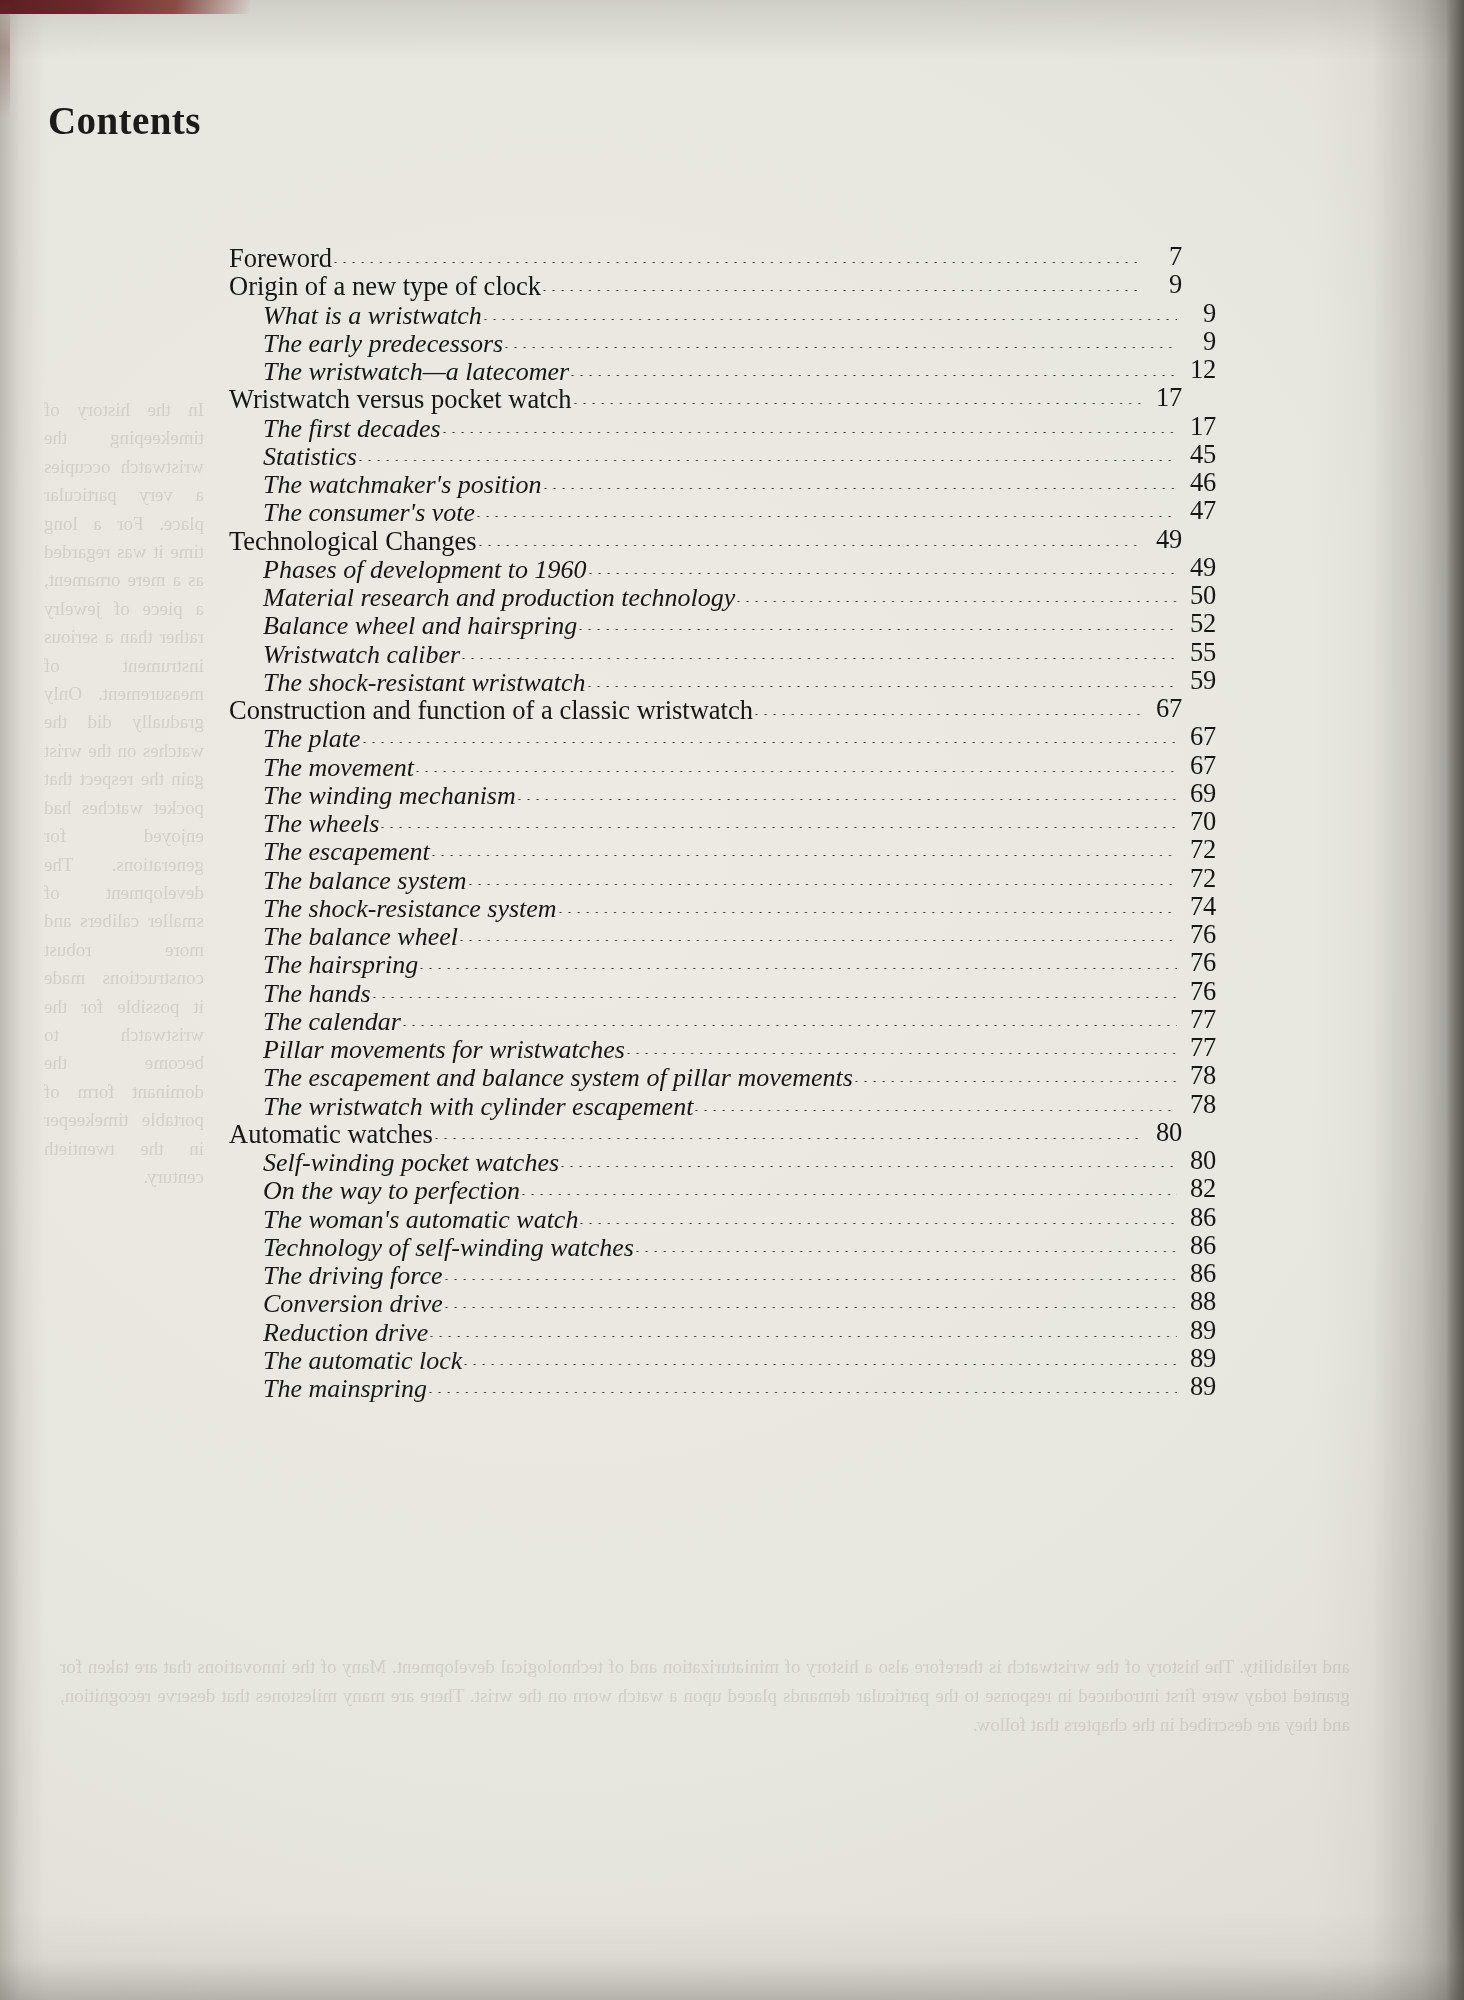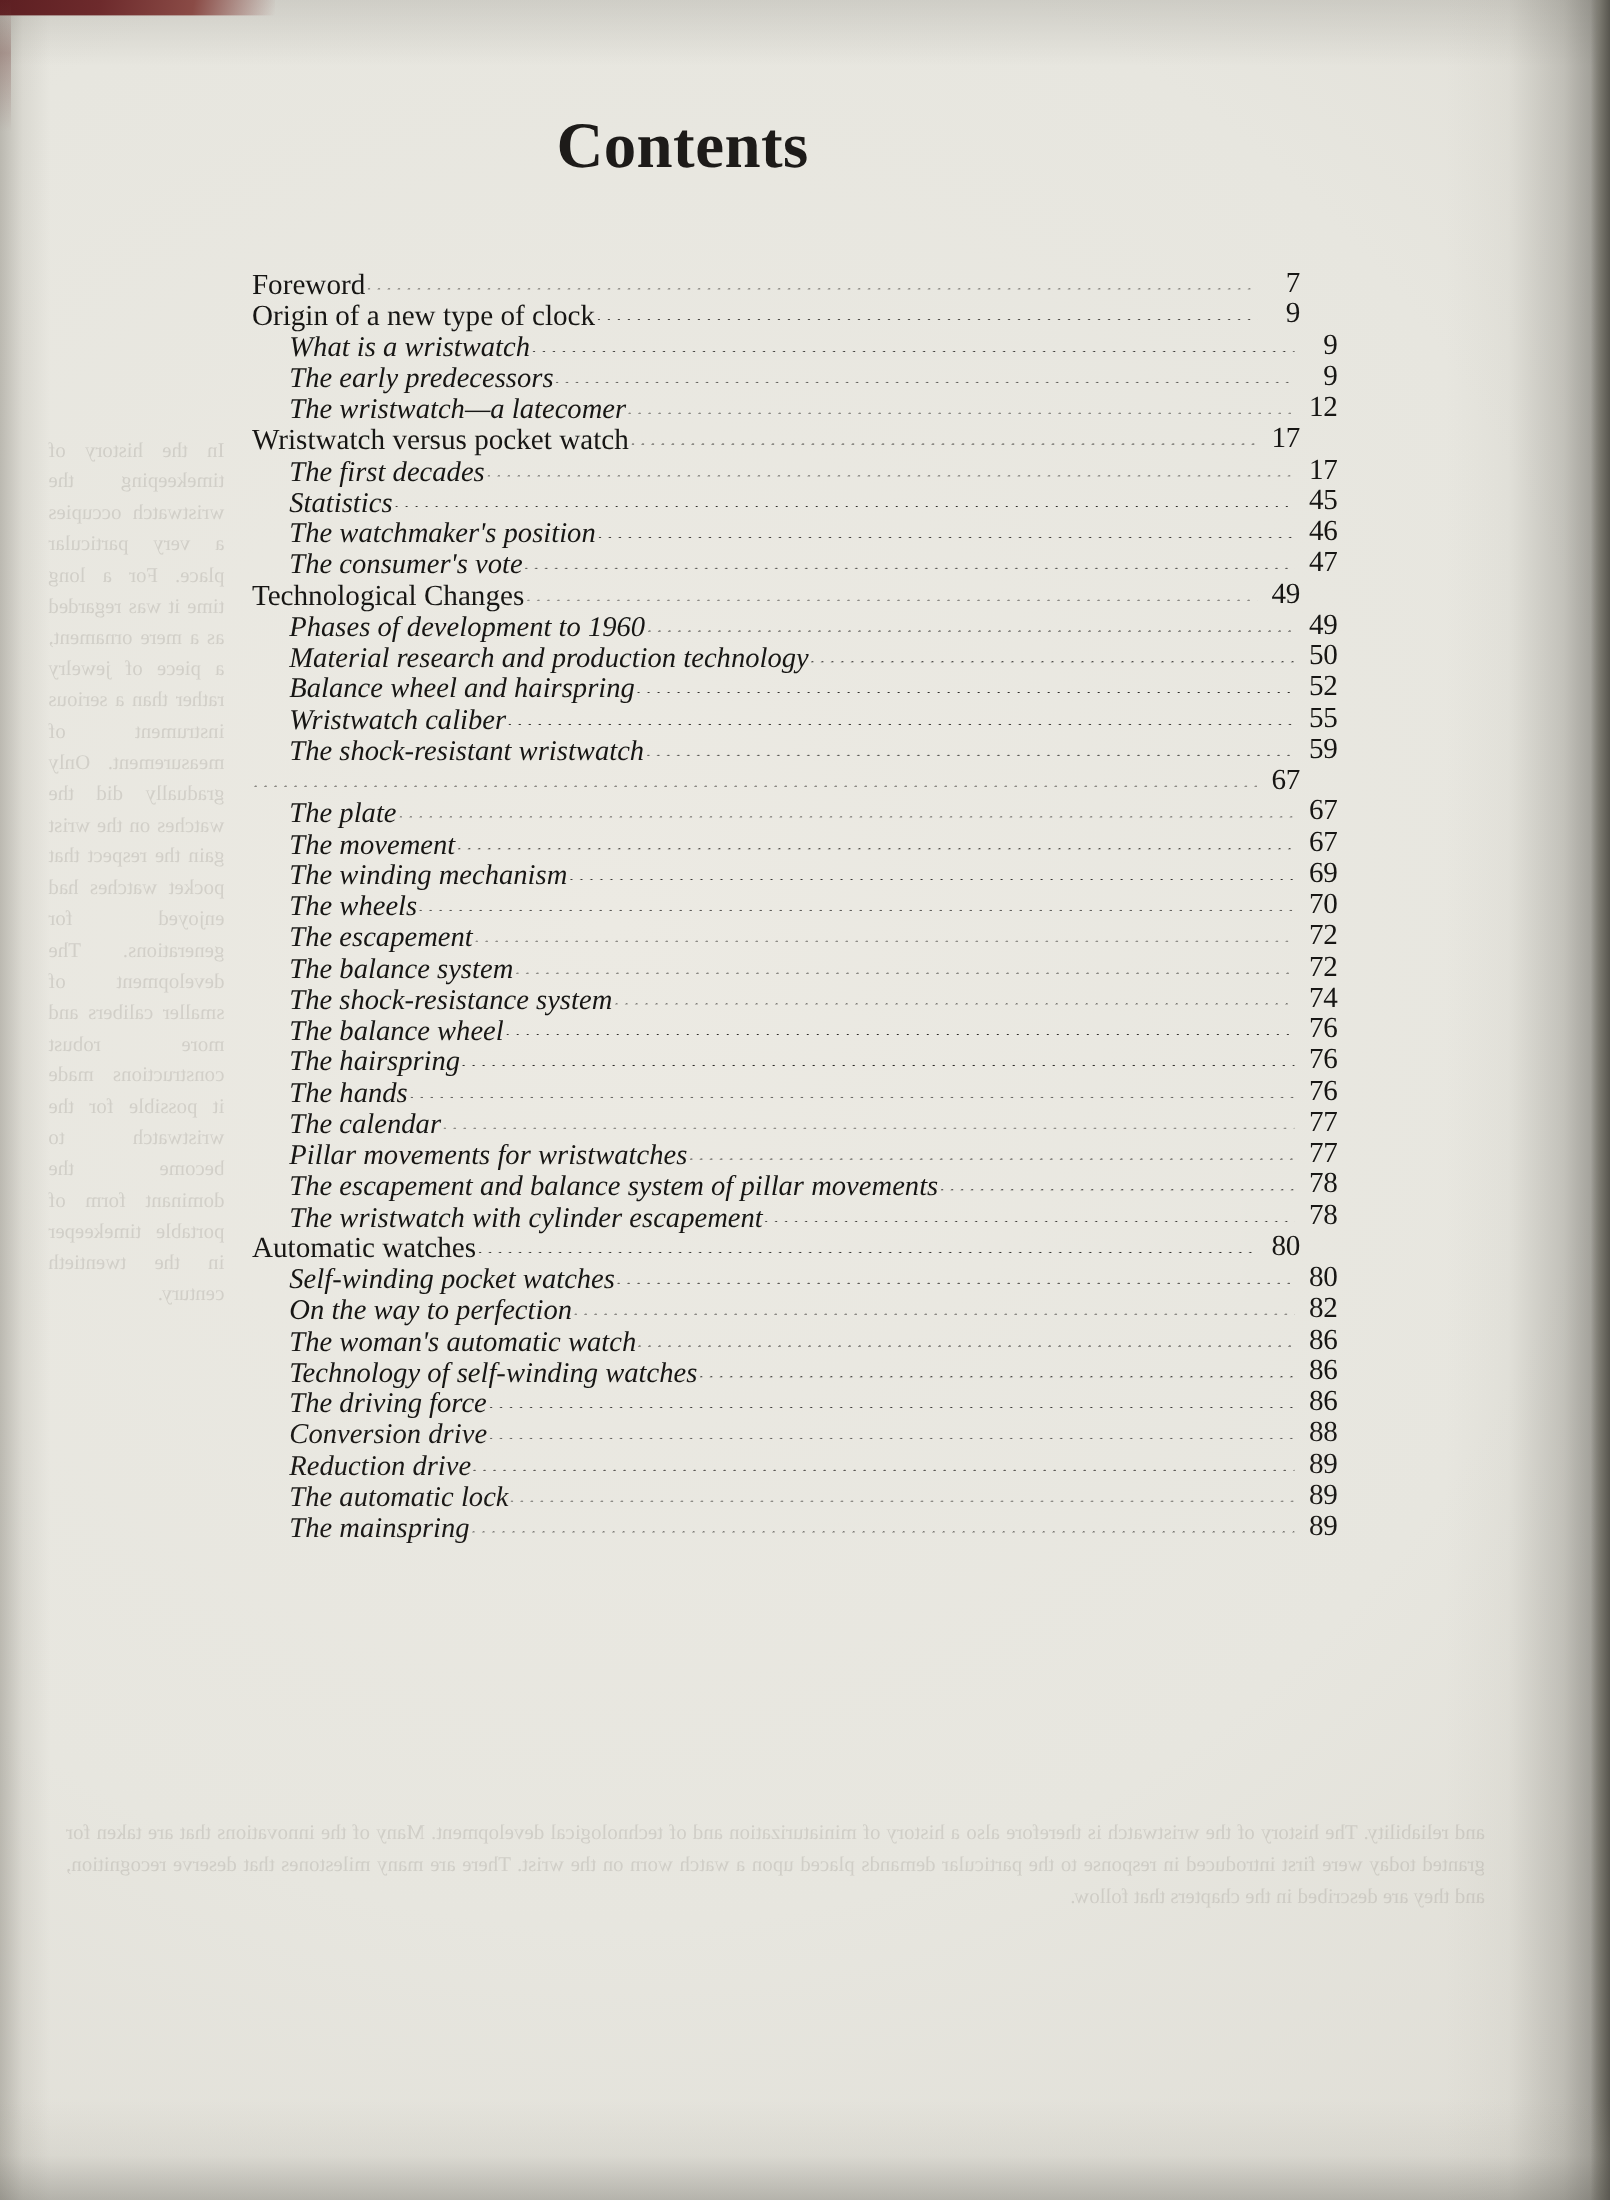--- a/index.html
+++ b/index.html
@@ -105,22 +105,21 @@
   
   #content {
     position: absolute;
     inset: 0;
   }
 
   #toc-title {
     position: absolute;
     left: 0; top: 98px;
     width: 1145px;
-    text-align: center;
-    font-size: 59px;
+    font-size: 39px;
     font-weight: bold;
     letter-spacing: 0.4px;
     color: #1d1b19;
     font-family: "Liberation Serif", "DejaVu Serif", serif;
     margin-left: 48px;
   }
 
   #toc-list {
     position: absolute;
     left: 196px;
@@ -276,20 +275,21 @@
           <span class="toc-label">Wristwatch caliber</span>
           <span class="toc-leader"></span>
           <span class="toc-page">55</span>
         </div>
         <div class="toc-row level-2">
           <span class="toc-label">The shock-resistant wristwatch</span>
           <span class="toc-leader"></span>
           <span class="toc-page">59</span>
         </div>
         <div class="toc-row level-1">
+          <span class="toc-label">Construction and function of a classic wristwatch</span>
           <span class="toc-leader"></span>
           <span class="toc-page">67</span>
         </div>
         <div class="toc-row level-2">
           <span class="toc-label">The plate</span>
           <span class="toc-leader"></span>
           <span class="toc-page">67</span>
         </div>
         <div class="toc-row level-2">
           <span class="toc-label">The movement</span>

